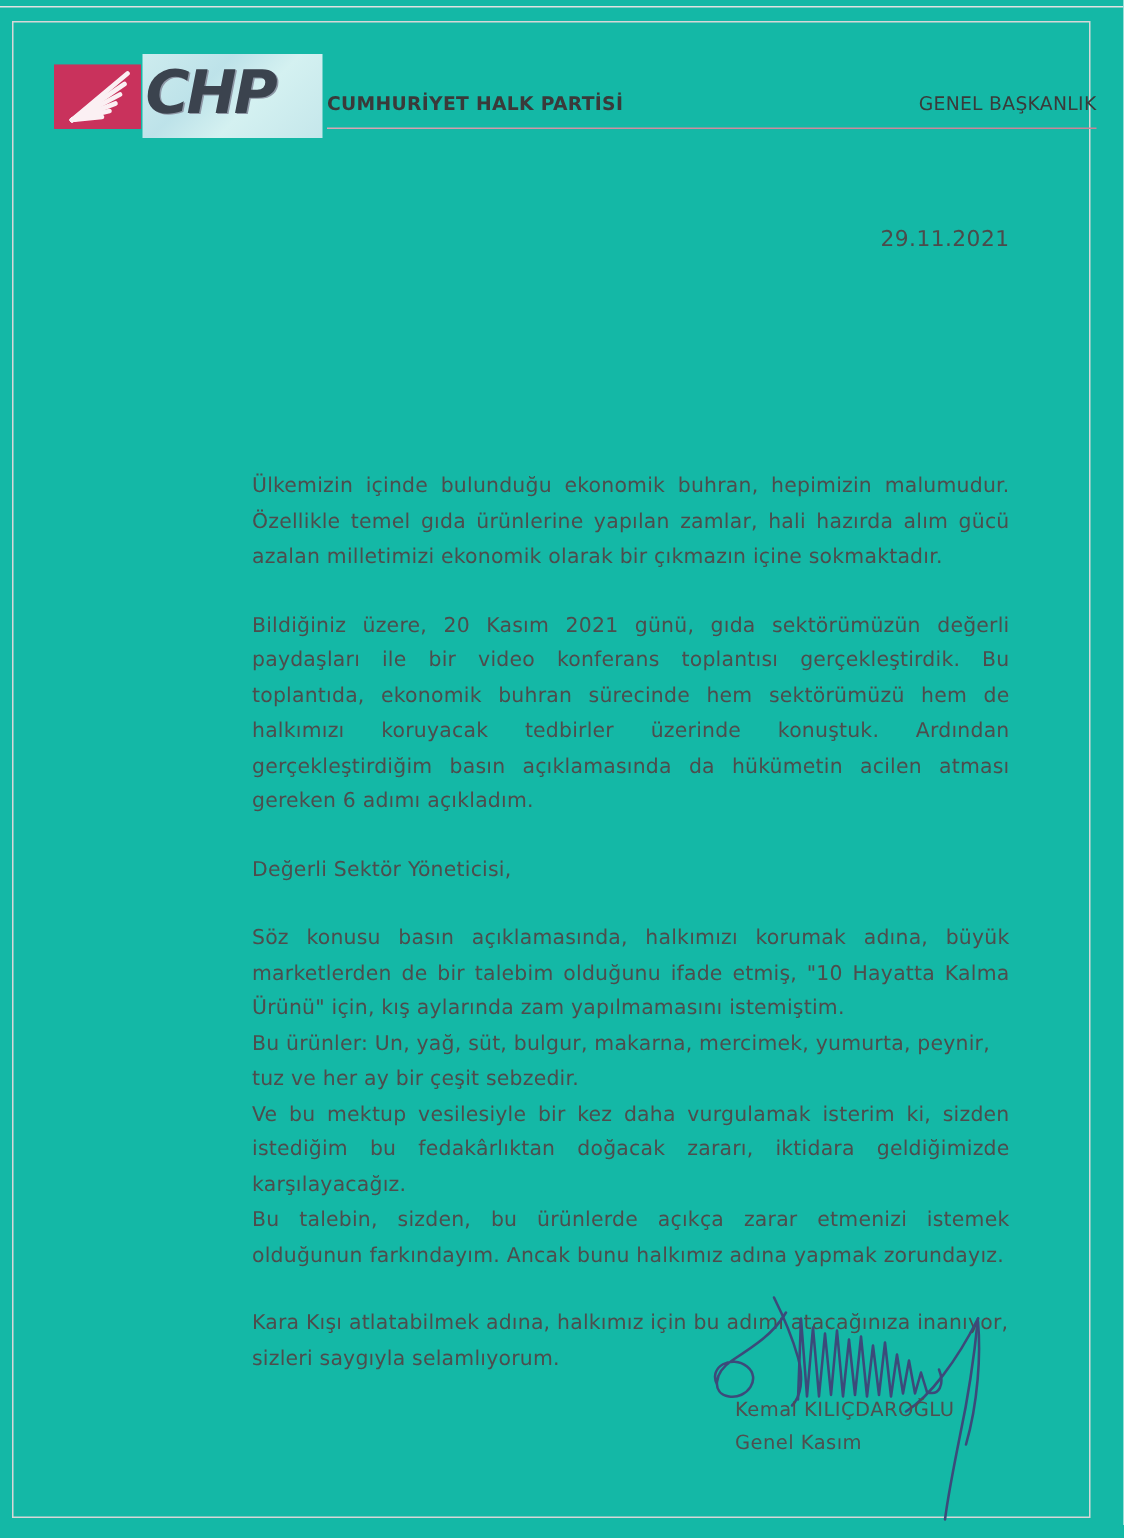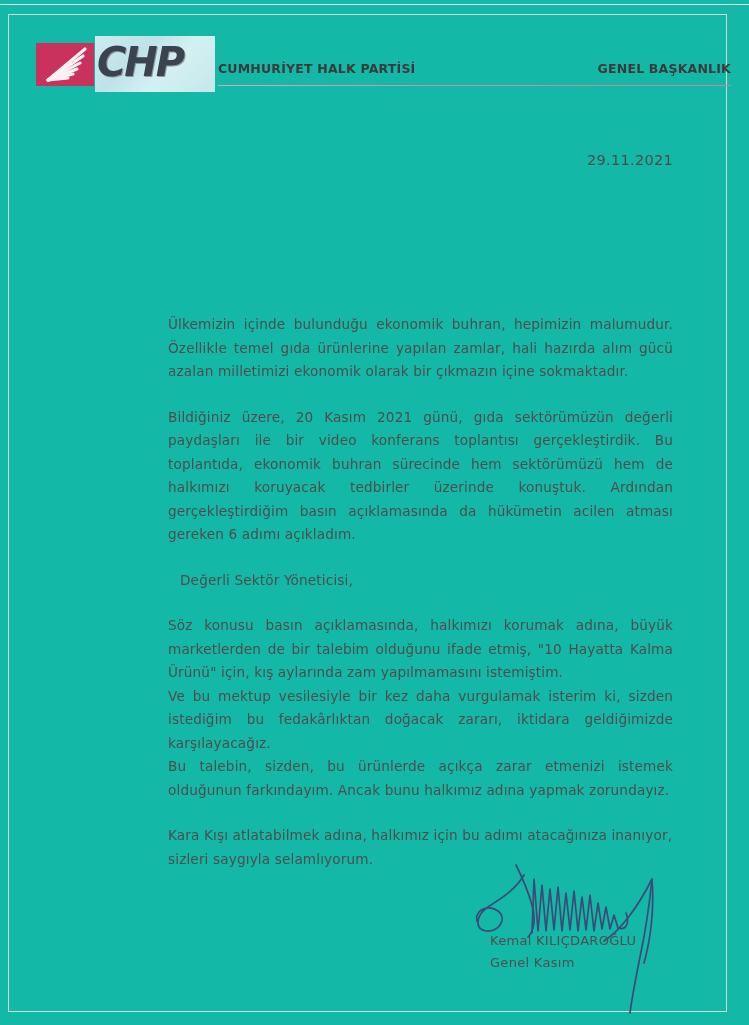--- a/index.html
+++ b/index.html
@@ -95,21 +95,21 @@
     letter-spacing: 0.2px;
     color: #3a3a3a;
     white-space: nowrap;
   }
   .dept-name {
     position: absolute;
     right: 18px;
     top: 61px;
     font-family: "DejaVu Sans", sans-serif;
     font-size: 12.5px;
-    font-weight: bold;
+    font-weight: normal;
     letter-spacing: 0.2px;
     color: #3a3a3a;
     white-space: nowrap;
     text-align: right;
   }
   .header-rule {
     position: absolute;
     left: 218px;
     top: 85px;
     width: 513px;
@@ -147,21 +147,21 @@
     font-size: 13.6px;
     line-height: 23.5px;
     color: #4d4d4d;
     letter-spacing: .15px;
   }
   .para {
     text-align: justify;
     margin: 0 0 22px 0;
   }
   .para.last-left { text-align: left; }
-  .greet { margin: 0 0 22px 12px; text-align: left; }
+  .greet { margin: 0 0 22px 0; text-align: left; }
   .block-group { margin: 0 0 22px 0; }
   .block-group .para { margin-bottom: 0; }
 
   
   .signature-area {
     position: absolute;
     left: 454px;
     top: 845px;
     width: 250px;
     height: 175px;
@@ -226,20 +226,21 @@
 
 
   <div class="body-text">
     <p class="para">Ülkemizin içinde bulunduğu ekonomik buhran, hepimizin malumudur. Özellikle temel gıda ürünlerine yapılan zamlar, hali hazırda alım gücü azalan milletimizi ekonomik olarak bir çıkmazın içine sokmaktadır.</p>
     <p class="para">Bildiğiniz üzere, 20 Kasım 2021 günü, gıda sektörümüzün değerli paydaşları ile bir video konferans toplantısı gerçekleştirdik. Bu toplantıda, ekonomik buhran sürecinde hem sektörümüzü hem de halkımızı koruyacak tedbirler üzerinde konuştuk. Ardından gerçekleştirdiğim basın açıklamasında da hükümetin acilen atması gereken 6 adımı açıkladım.</p>
 
     <p class="greet">Değerli Sektör Yöneticisi,</p>
 
     <div class="block-group">
       <p class="para">Söz konusu basın açıklamasında, halkımızı korumak adına, büyük marketlerden de bir talebim olduğunu ifade etmiş, "10 Hayatta Kalma Ürünü" için, kış aylarında zam yapılmamasını istemiştim.</p>
+      <p class="para last-left">Bu ürünler: Un, yağ, süt, bulgur, makarna, mercimek, yumurta, peynir, tuz ve her ay bir çeşit sebzedir.</p>
       <p class="para">Ve bu mektup vesilesiyle bir kez daha vurgulamak isterim ki, sizden istediğim bu fedakârlıktan doğacak zararı, iktidara geldiğimizde karşılayacağız.</p>
       <p class="para">Bu talebin, sizden, bu ürünlerde açıkça zarar etmenizi istemek olduğunun farkındayım. Ancak bunu halkımız adına yapmak zorundayız.</p>
     </div>
 
     <p class="para last-left">Kara Kışı atlatabilmek adına, halkımız için bu adımı atacağınıza inanıyor, sizleri saygıyla selamlıyorum.</p>
   </div>
 
   <div class="signature-area">
     <svg class="sig-svg" width="250" height="175" viewBox="0 0 250 175" xmlns="http://www.w3.org/2000/svg">
       <g fill="none" stroke="#3c4a7a" stroke-width="1.7" stroke-linecap="round" stroke-linejoin="round">

